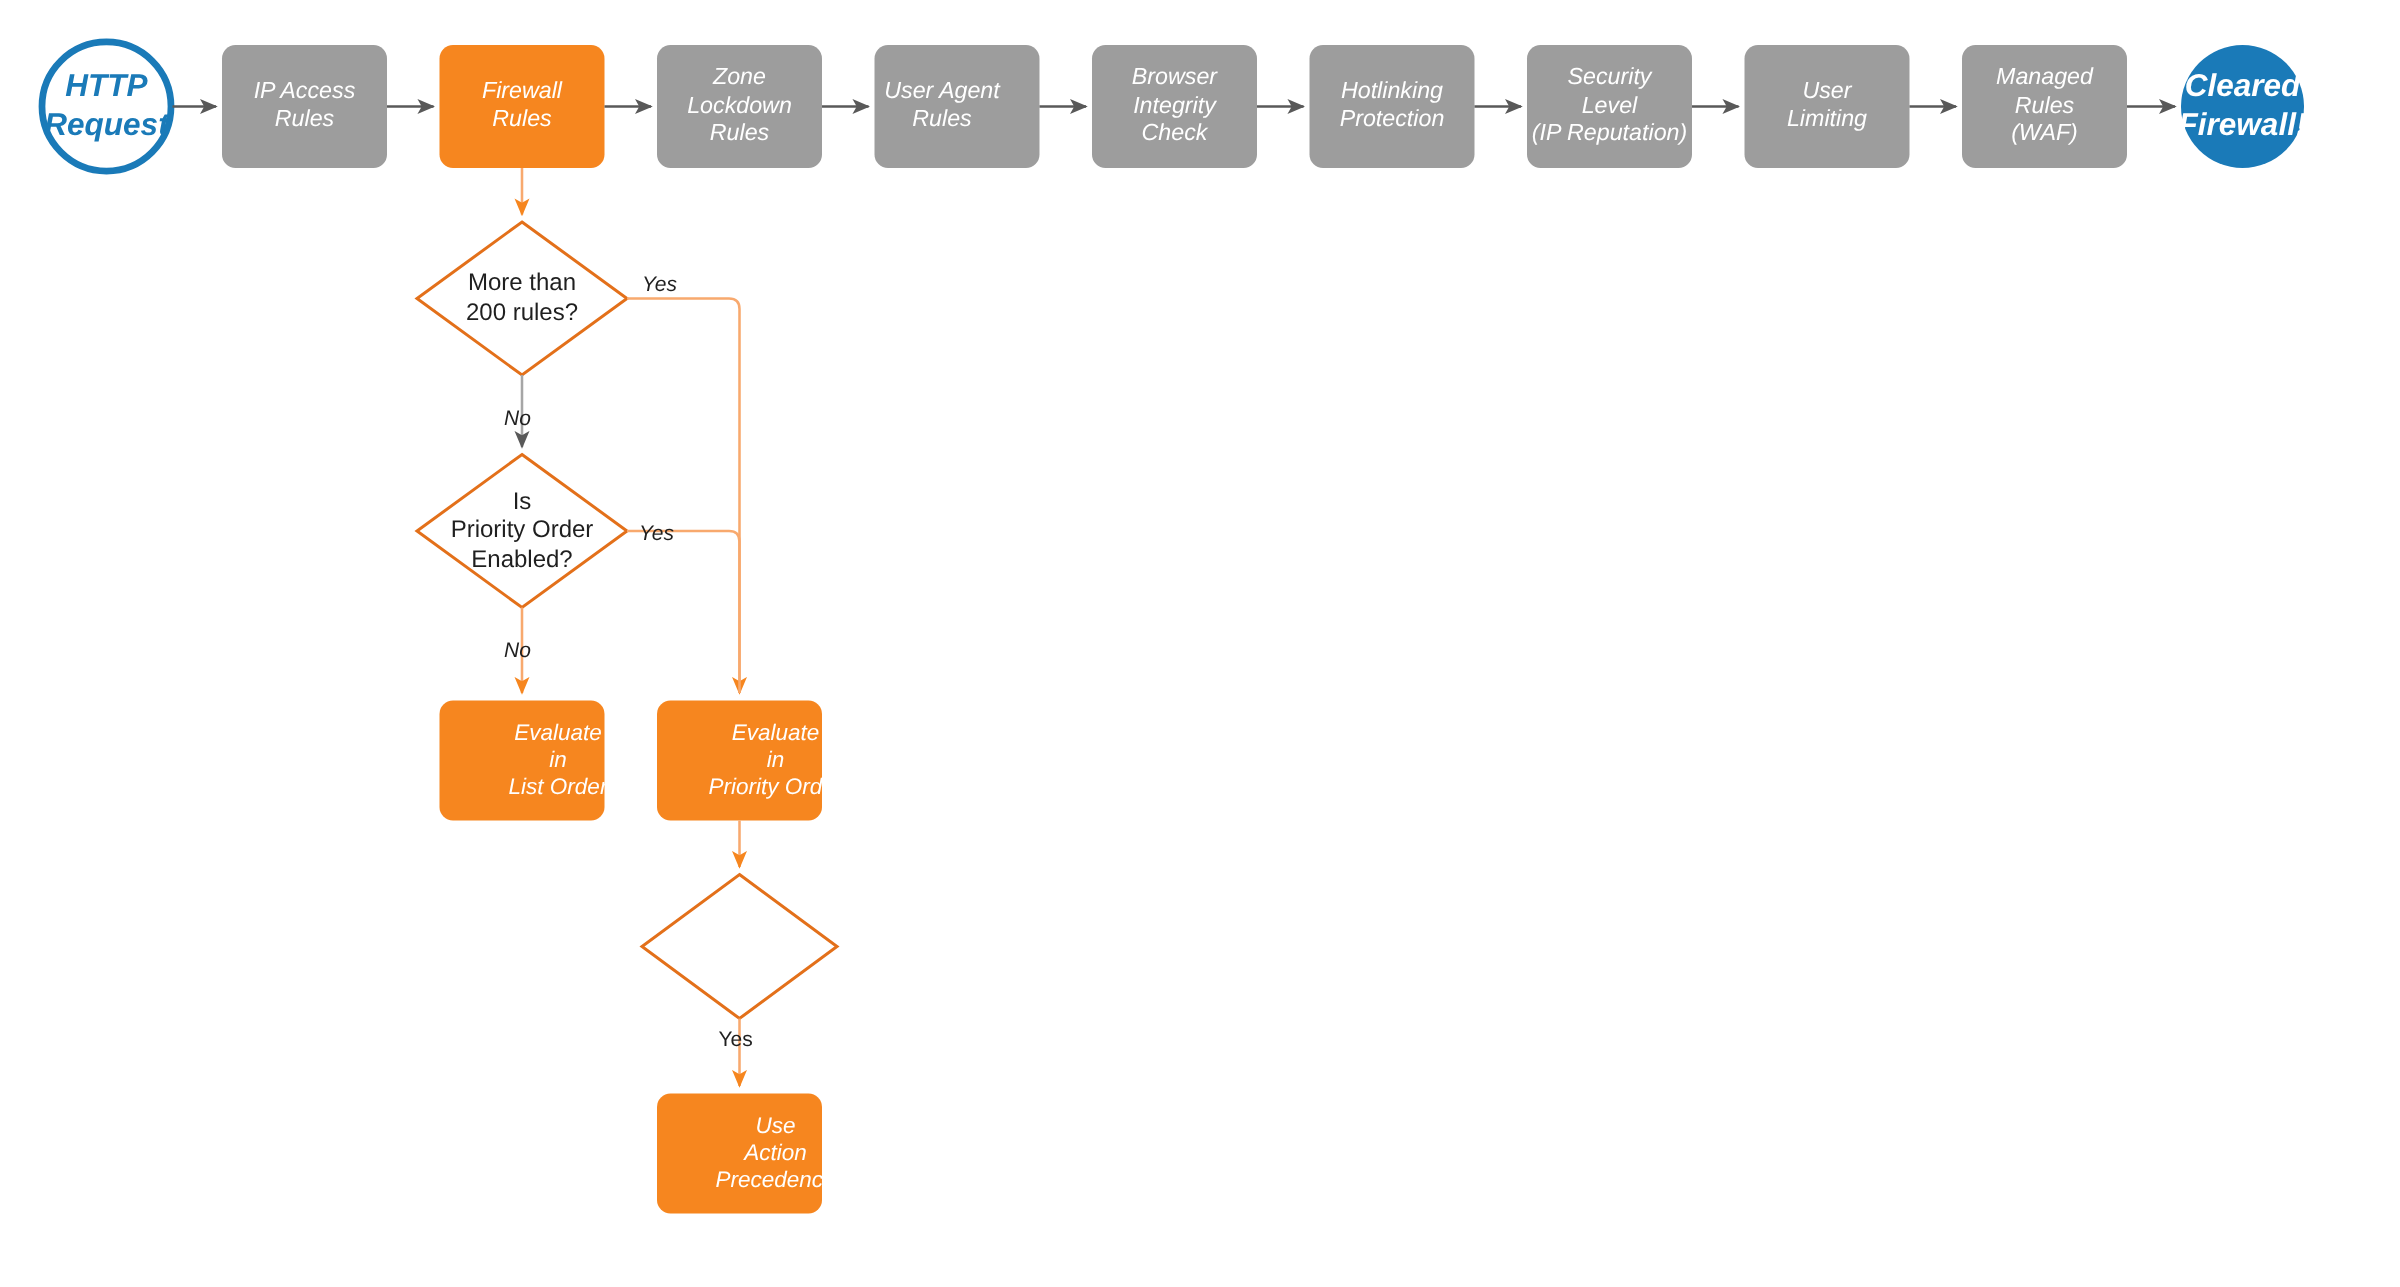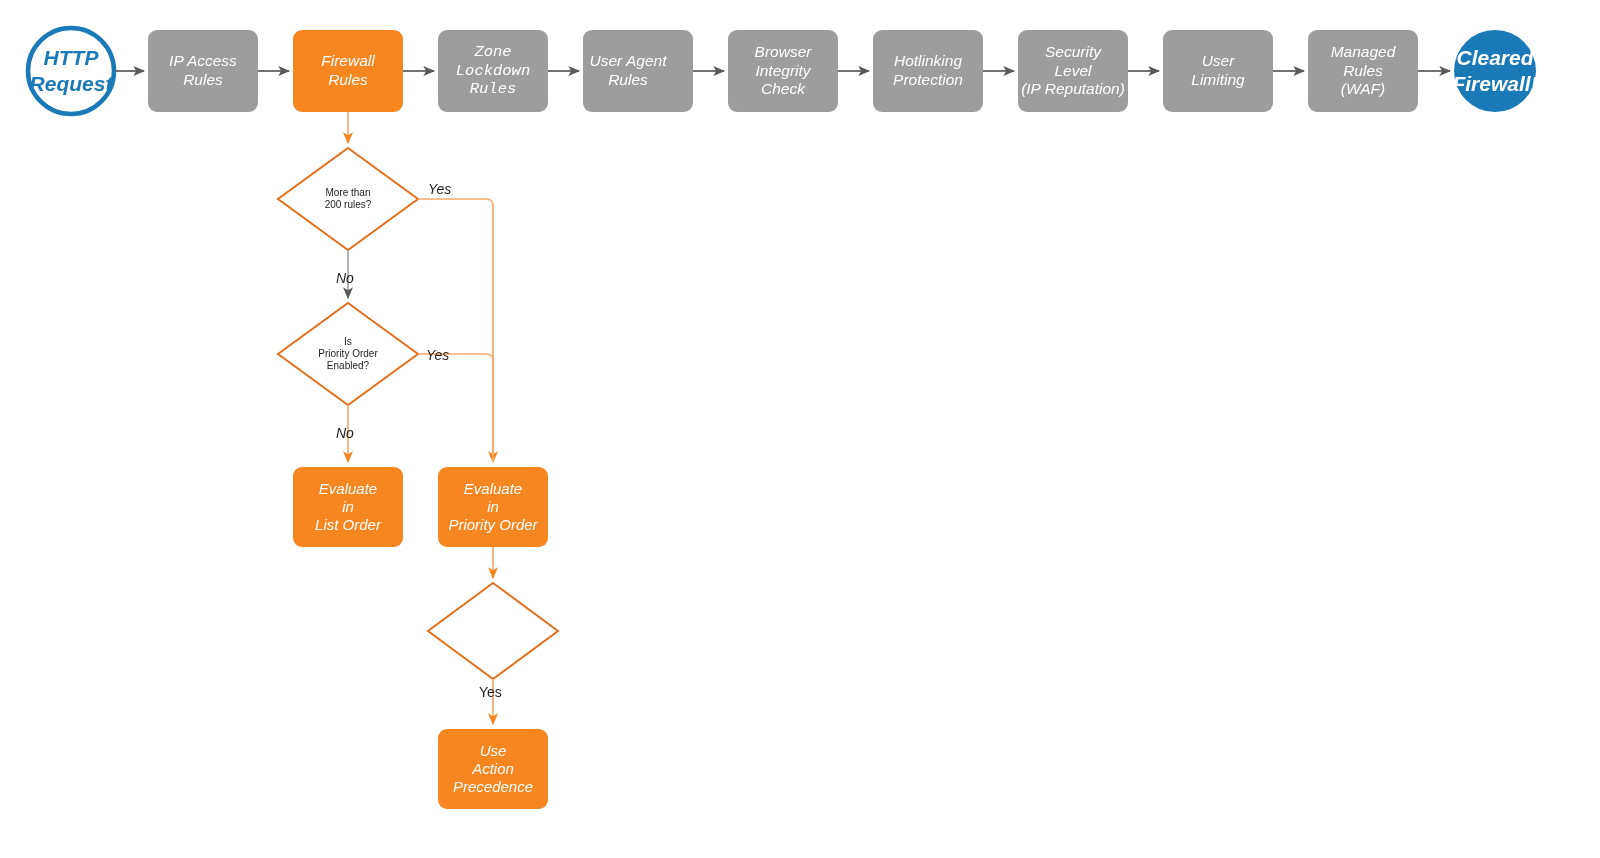--- a/index.html
+++ b/index.html
@@ -42,27 +42,28 @@
     color: #ffffff;
   }
   .terminal-label {
     font-size: 21px;
     font-style: italic;
     font-weight: bold;
   }
   .start-label { color: #1a7ab8; }
   .end-label { color: #ffffff; }
   .decision-label {
-    font-size: 10px;
+    font-size: 16px;
     color: #1f1f1f;
   }
   .result-label {
     font-size: 15px;
     font-style: italic;
     color: #ffffff;
+    margin-left: 24px;
   }
   .edge-label {
     position: absolute;
     font-size: 14px;
     font-style: italic;
     color: #1f1f1f;
     white-space: nowrap;
     pointer-events: none;
   }
   .edge-label.plain { font-style: normal; }
@@ -135,21 +136,21 @@
     <line x1="493" y1="679" x2="493" y2="724" stroke="#F8A96E" stroke-width="1.7" fill="none" marker-end="url(#arrow-orange)"></line>
   </svg>
 
   <div class="node-text terminal-label start-label" style="left:28px;top:31px;width:86px;height:80px;">HTTP
 Request</div>
 
   <div class="node-text pipeline-label" style="left:148px;top:30px;width:110px;height:82px;">IP Access
 Rules</div>
   <div class="node-text pipeline-label" style="left:293px;top:30px;width:110px;height:82px;">Firewall
 Rules</div>
-  <div class="node-text pipeline-label" style="left:438px;top:30px;width:110px;height:82px;font-family:Liberation Mono, monospace;">Zone
+  <div class="node-text pipeline-label" style="left:438px;top:30px;width:110px;height:82px;">Zone
 Lockdown
 Rules</div>
   <div class="node-text pipeline-label" style="left:583px;top:30px;width:90px;height:82px;">User Agent
 Rules</div>
   <div class="node-text pipeline-label" style="left:728px;top:30px;width:110px;height:82px;">Browser
 Integrity
 Check</div>
   <div class="node-text pipeline-label" style="left:873px;top:30px;width:110px;height:82px;">Hotlinking
 Protection</div>
   <div class="node-text pipeline-label" style="left:1014px;top:30px;width:118px;height:82px;">Security

